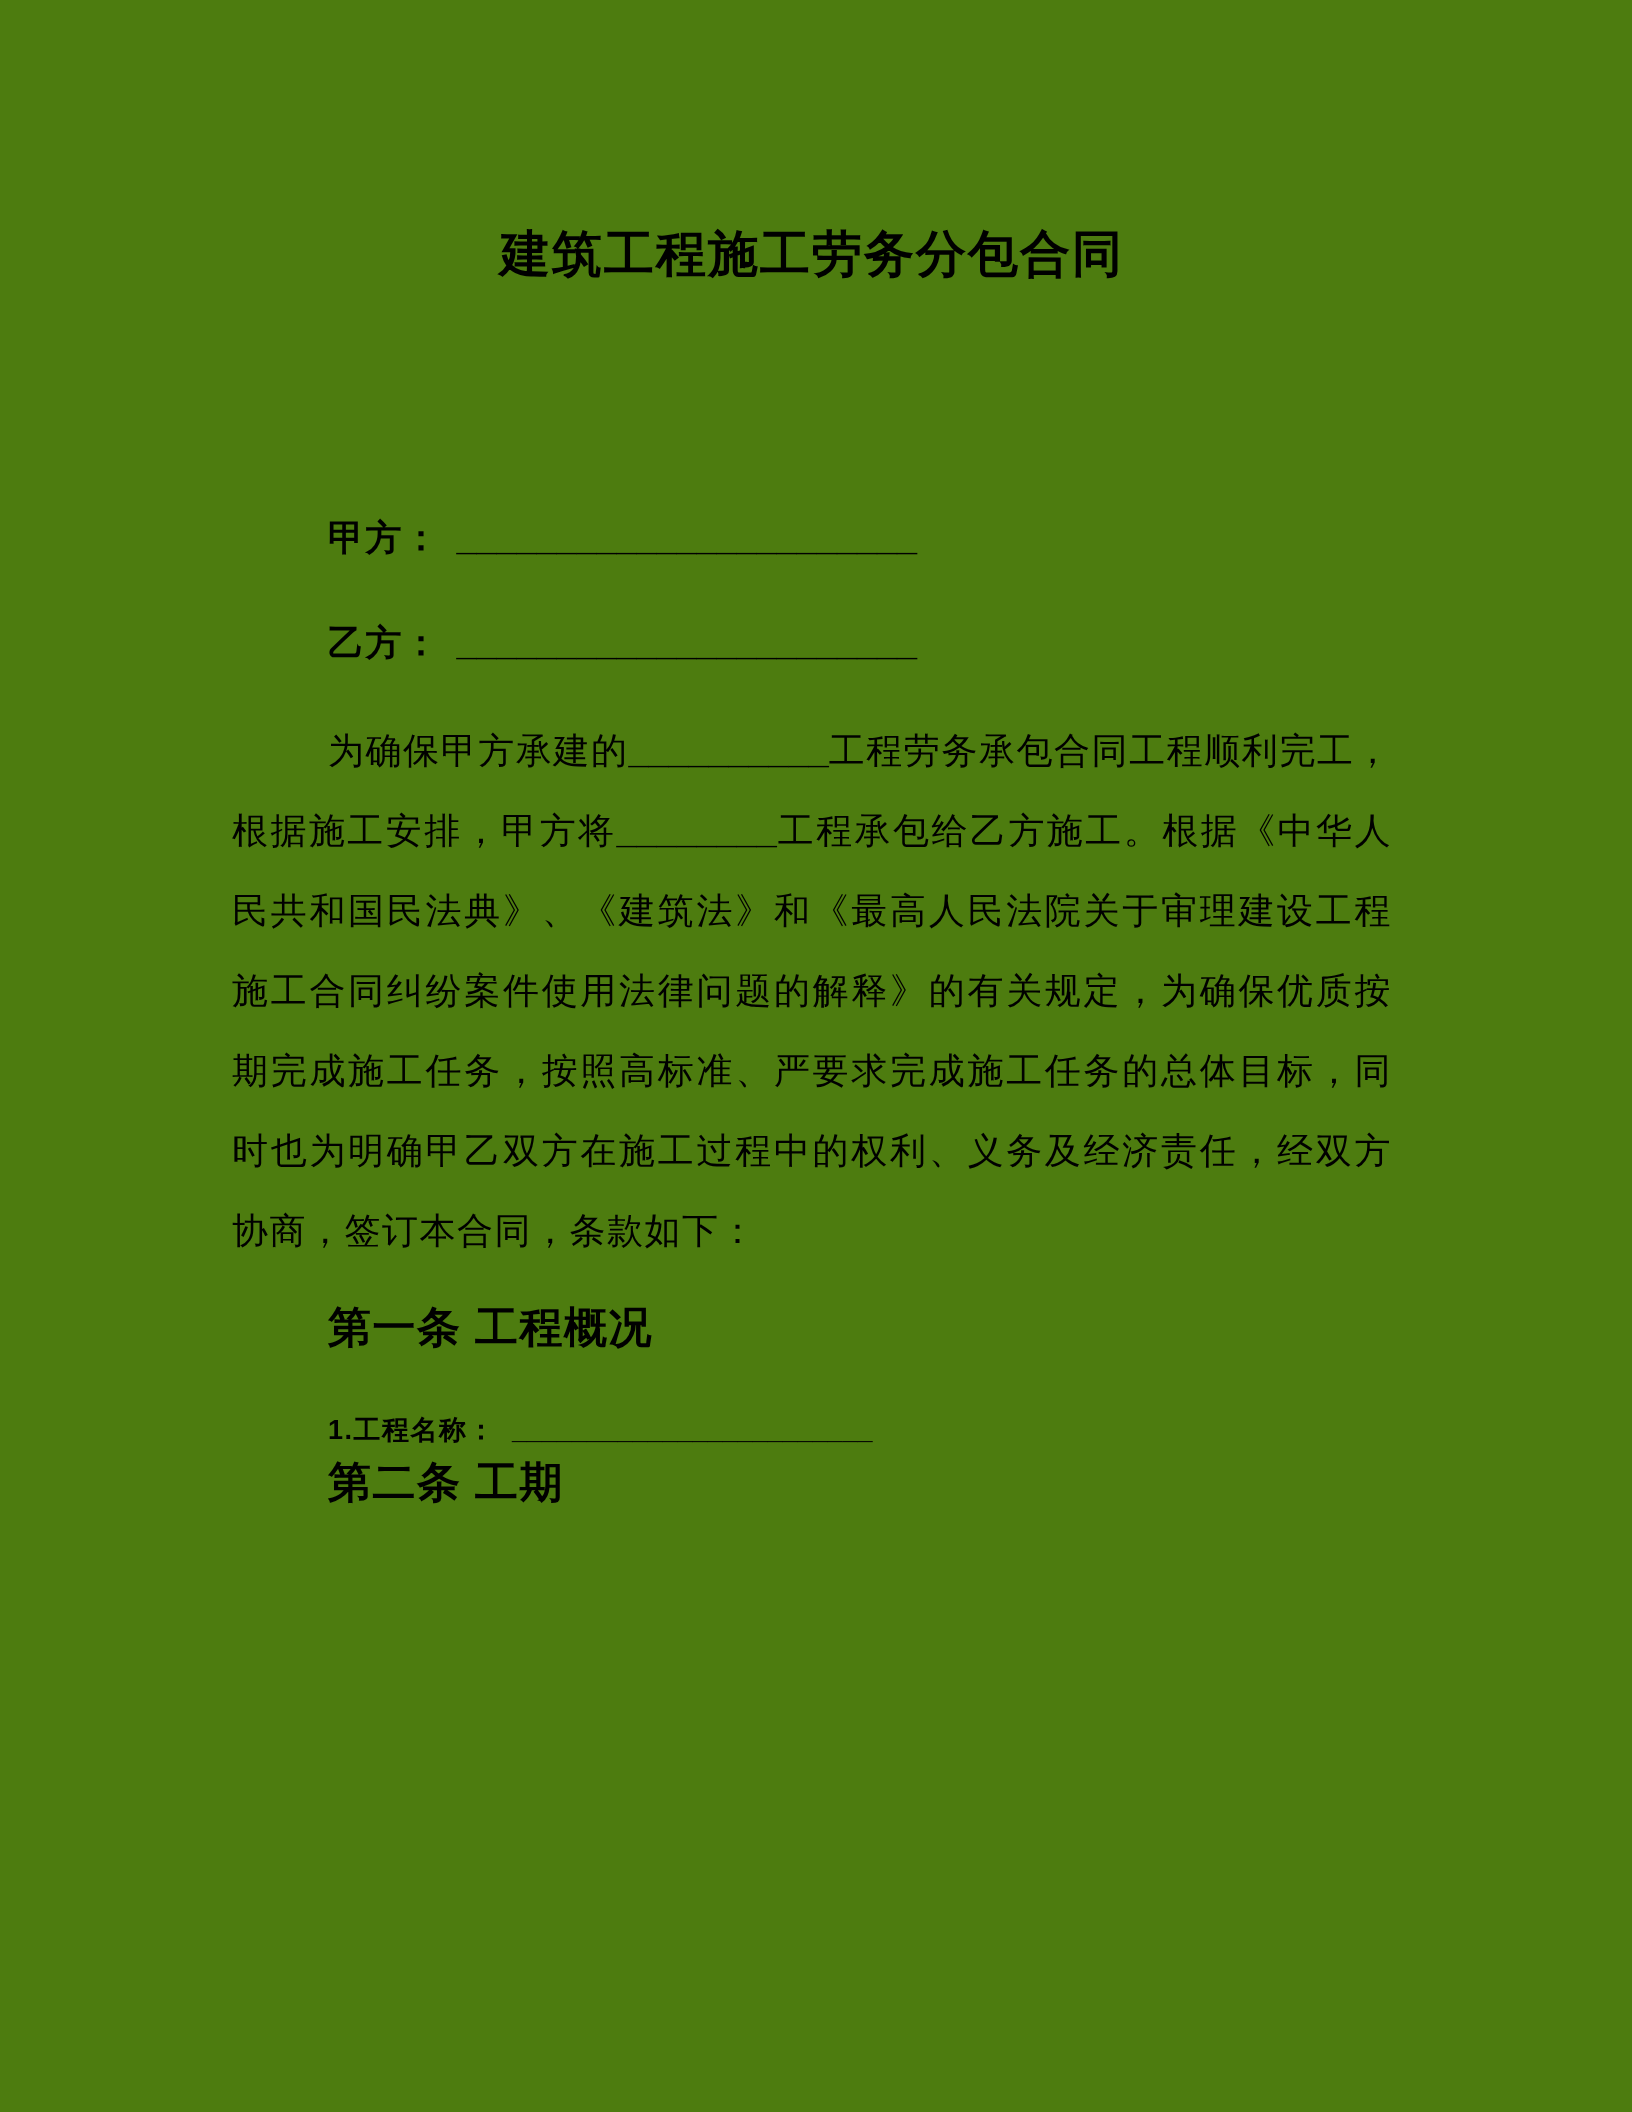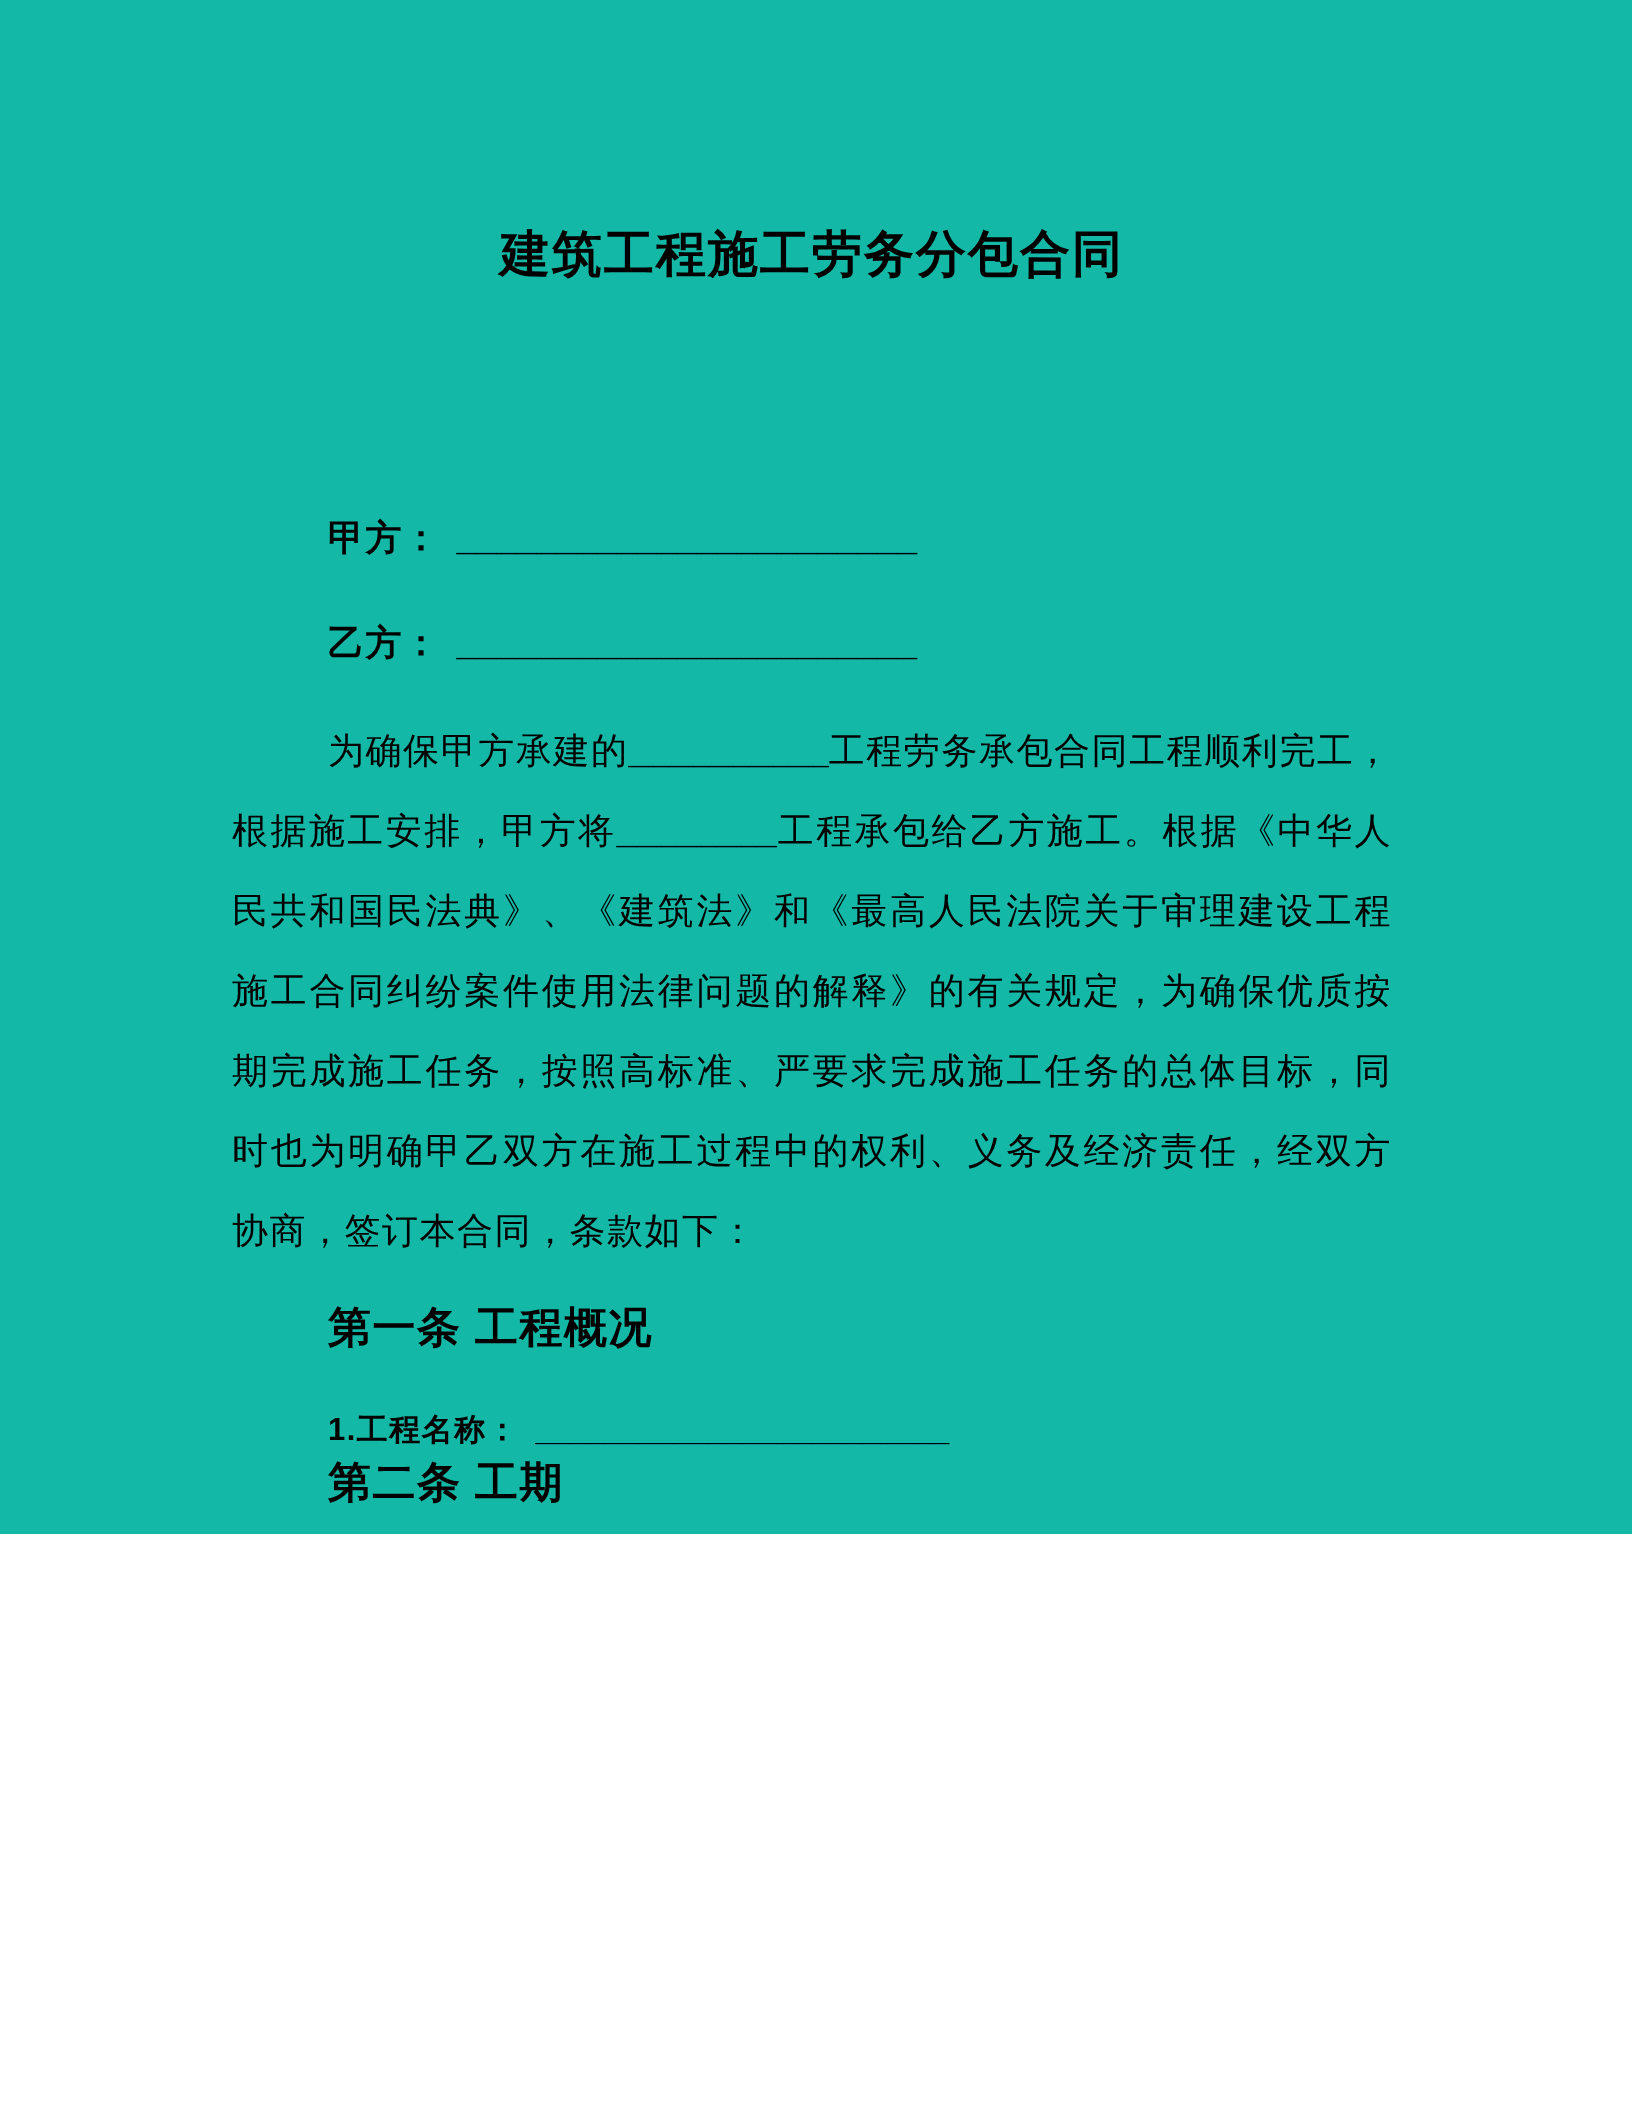--- a/index.html
+++ b/index.html
@@ -3,22 +3,22 @@
 <meta charset="utf-8">
 <style>
   html, body {
     margin: 0;
     padding: 0;
     background: #ffffff;
   }
   .page {
     position: relative;
     width: 1632px;
-    height: 1534px;
-    background: #14b8a6;
+    height: 2112px;
+    background: #4d7c0f;
     color: #000000;
     overflow: hidden;
     box-sizing: border-box;
     padding: 0 240px 0 232px;
     font-family: "Liberation Sans", sans-serif;
     letter-spacing: 1.5px;
   }
   .title {
     margin: 226px 0 0 0;
     font-size: 50px;
@@ -50,21 +50,21 @@
   .heading {
     font-size: 43px;
     line-height: 52px;
     font-weight: 700;
     text-indent: 96px;
   }
   .heading-1 { margin-top: 30px; }
   .heading-2 { }
   .item {
     margin-top: 51px;
-    font-size: 31px;
+    font-size: 27px;
     line-height: 52px;
     font-weight: 700;
     text-indent: 96px;
     white-space: nowrap;
   }
   .blank {
     font-weight: 700;
     letter-spacing: 0;
   }
   .gap-blank {

